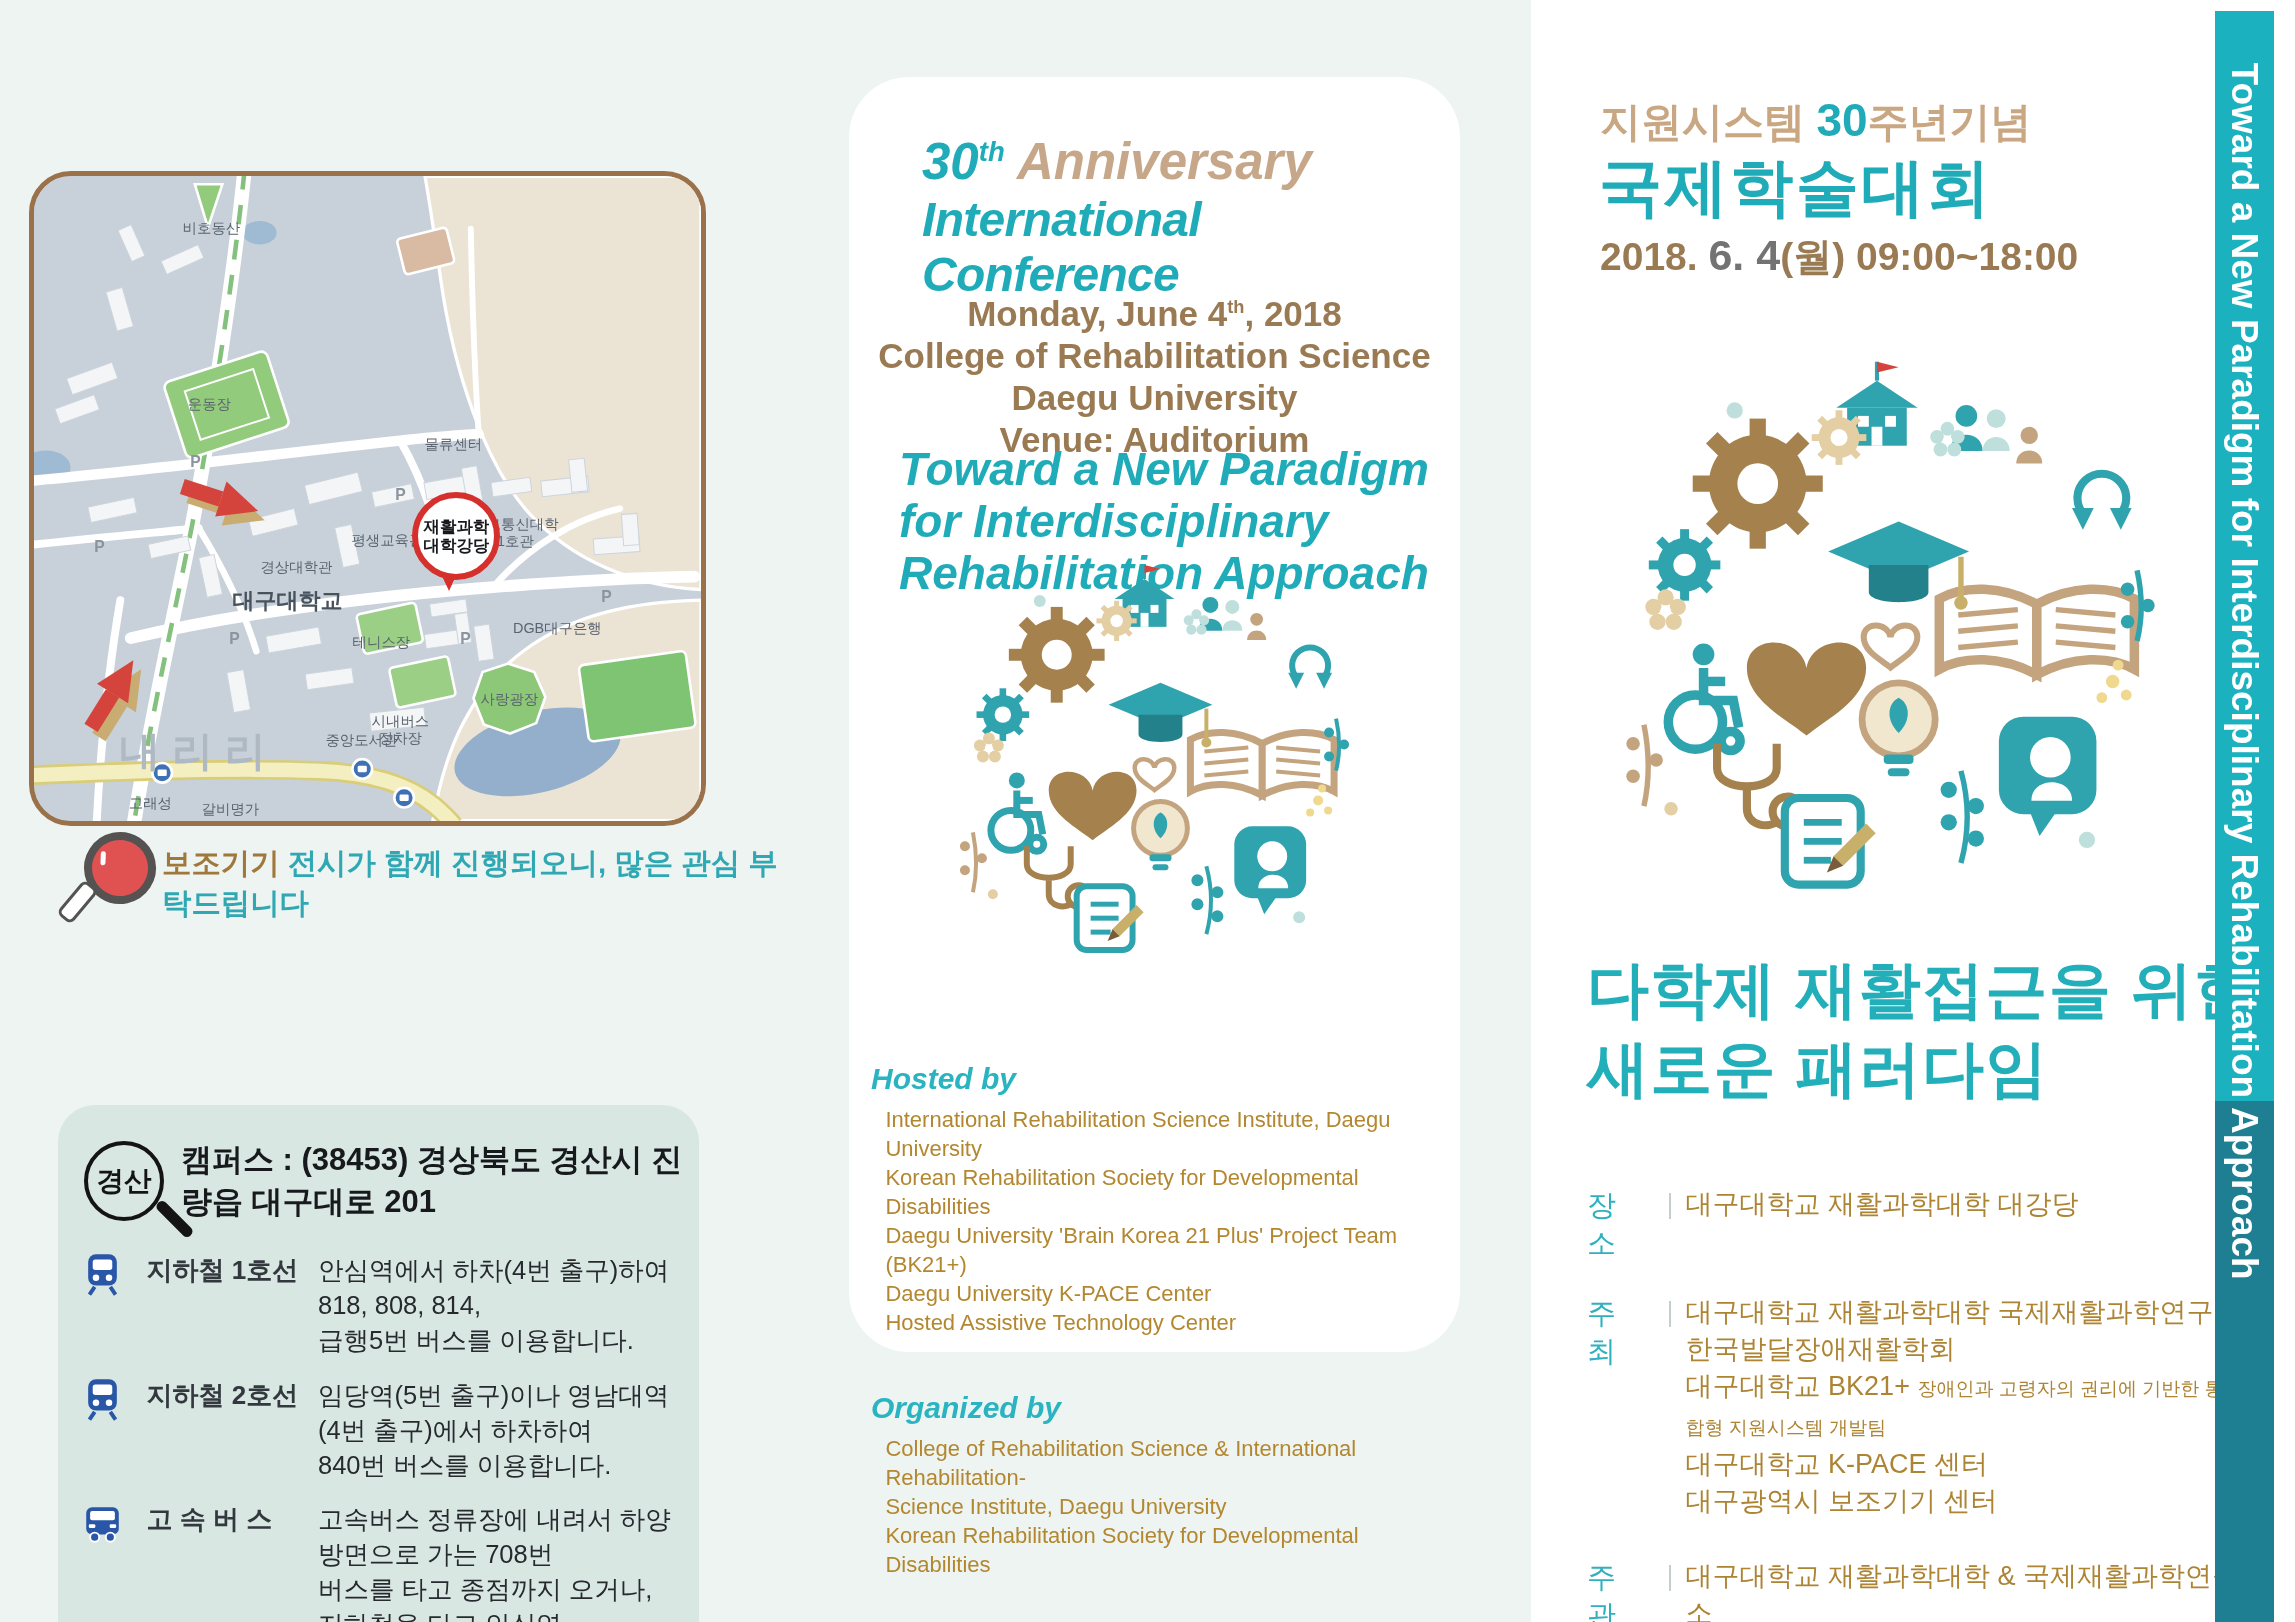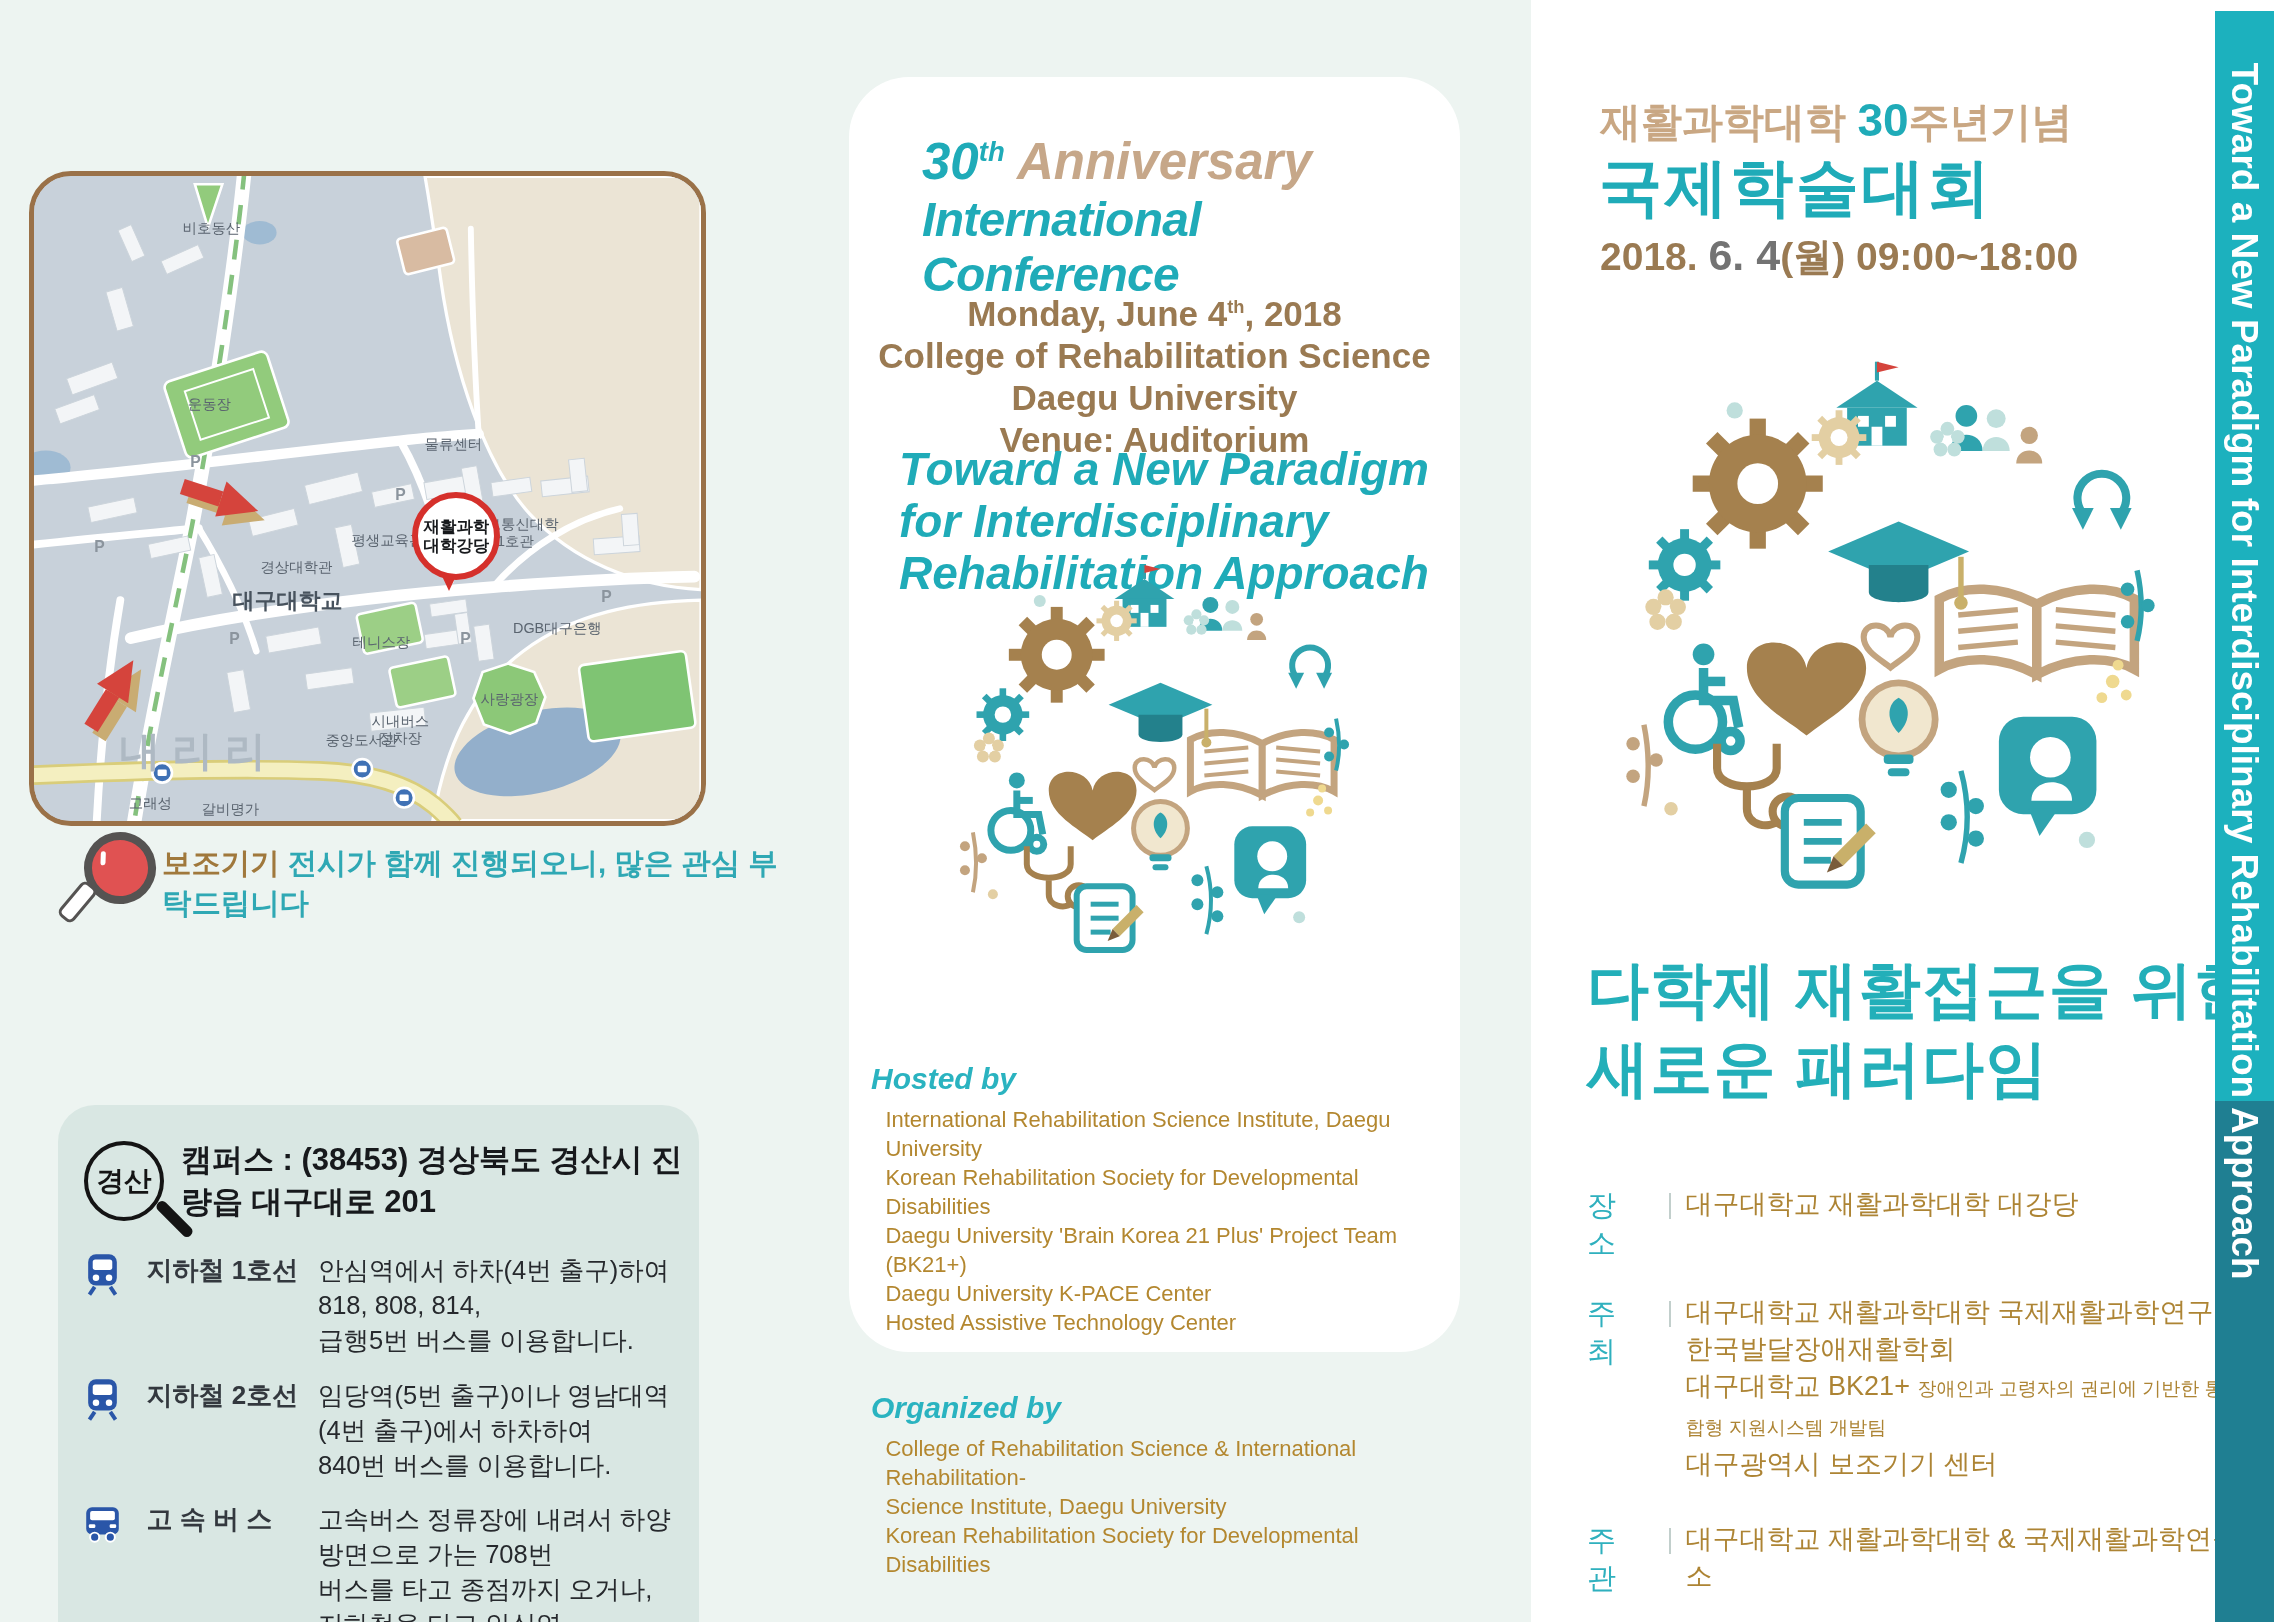--- a/index.html
+++ b/index.html
@@ -503,21 +503,21 @@
       <div class="sec-list">
         <div>College of Rehabilitation Science &amp; International Rehabilitation-</div>
         <div>Science Institute, Daegu University</div>
         <div>Korean Rehabilitation Society for Developmental Disabilities</div>
       </div>
 
     </div>
   </div>
 
   <div class="abs kicker">
-    <span>재활과학대학 </span><span class="num">30</span><span>주년기념</span>
+    <span>지원시스템 </span><span class="num">30</span><span>주년기념</span>
   </div>
   <div class="abs rtitle">국제학술대회</div>
   <div class="abs rdate">
     <span>2018. </span><span class="num">6. 4</span><span>(월) 09:00~18:00</span>
   </div>
 
   <svg class="collage-r" width="569" height="569" viewBox="0 0 870 870">
       <use href="#collage"></use>
     </svg>
 
@@ -534,20 +534,21 @@
           <div>대구대학교 재활과학대학 대강당</div>
         </div>
     </div>
     <div class="i-row i-gap-s">
       <div class="i-label">주 최</div>
       <div class="i-sep"></div>
       <div class="i-vals">
         <div>대구대학교 재활과학대학 국제재활과학연구소</div>
         <div>한국발달장애재활학회</div>
         <div><span>대구대학교 BK21+ </span><span class="small">장애인과 고령자의 권리에 기반한 통합형 지원시스템 개발팀</span></div>
+        <div>대구대학교 K-PACE 센터</div>
         <div>대구광역시 보조기기 센터</div>
       </div>
     </div>
     <div class="i-row i-gap">
       <div class="i-label">주 관</div>
       <div class="i-sep"></div>
       <div class="i-vals">
         <div>대구대학교 재활과학대학 &amp; 국제재활과학연구소</div>
 
       </div>

